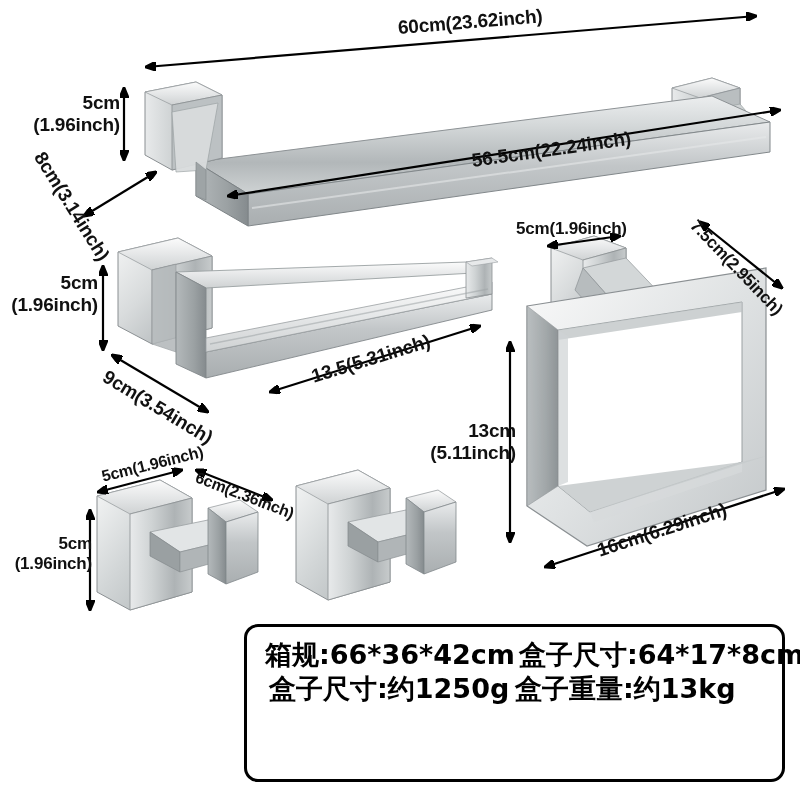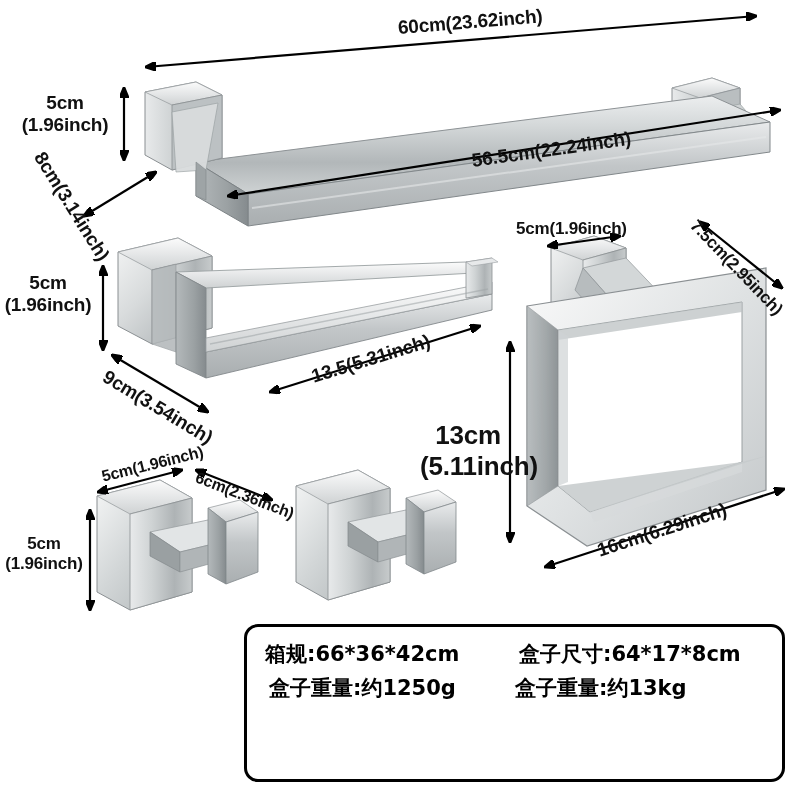--- a/index.html
+++ b/index.html
@@ -18,21 +18,21 @@
   }
   .dim-label {
     position: absolute;
     font-family: "Liberation Sans", "DejaVu Sans", sans-serif;
     font-weight: 700;
     color: #111111;
     white-space: nowrap;
     letter-spacing: -0.2px;
   }
   .dim-label.two-line {
-    text-align: center;
+    text-align: right;
     line-height: 1.18;
     white-space: normal;
   }
   svg.overlay {
     position: absolute;
     left: 0;
     top: 0;
     width: 800px;
     height: 800px;
     pointer-events: none;
@@ -51,21 +51,21 @@
     padding: 10px 14px 8px 18px;
   }
   .info-grid {
     display: grid;
     grid-template-columns: 250px 1fr;
     grid-auto-rows: 34px;
     align-items: center;
   }
   .info-cell {
     font-family: "DejaVu Sans", "Liberation Sans", sans-serif;
-    font-size: 21px;
+    font-size: 27px;
     font-weight: 700;
     color: #000000;
     line-height: 1;
     white-space: nowrap;
   }
   .info-cell.right-col {
     padding-left: 4px;
   }
 </style>
 </head>
@@ -274,41 +274,41 @@
   </div>
 
   <div class="dim-label" style="left:110px; top:366px; font-size:19px; transform:rotate(31deg); transform-origin:left top;">9cm(3.54inch)</div>
 
   <div class="dim-label" style="left:312px; top:366px; font-size:19px; transform:rotate(-17deg); transform-origin:left center;">13.5(5.31inch)</div>
 
   <div class="dim-label" style="left:516px; top:219px; font-size:17px;">5cm(1.96inch)</div>
 
   <div class="dim-label" style="left:700px; top:216px; font-size:17px; transform:rotate(46deg); transform-origin:left top;">7.5cm(2.95inch)</div>
 
-  <div class="dim-label two-line" style="left:420px; top:420px; width:96px; font-size:26px;">
+  <div class="dim-label two-line" style="left:420px; top:420px; width:96px; font-size:19px;">
     <span>13cm</span><br>
     <span>(5.11inch)</span>
   </div>
 
   <div class="dim-label" style="left:598px; top:540px; font-size:19px; transform:rotate(-18deg); transform-origin:left center;">16cm(6.29inch)</div>
 
   <div class="dim-label" style="left:102px; top:468px; font-size:16px; transform:rotate(-14deg); transform-origin:left center;">5cm(1.96inch)</div>
 
   <div class="dim-label" style="left:196px; top:468px; font-size:16px; transform:rotate(21deg); transform-origin:left center;">6cm(2.36inch)</div>
 
   <div class="dim-label two-line" style="left:-4px; top:534px; width:96px; font-size:17px;">
     <span>5cm</span><br>
     <span>(1.96inch)</span>
   </div>
 
   <div class="info-box">
     <div class="info-grid">
       <div class="info-cell">箱规:66*36*42cm</div>
       <div class="info-cell right-col">盒子尺寸:64*17*8cm</div>
 
-      <div class="info-cell right-col">盒子重量:约1250g</div>
+      <div class="info-cell right-col">盒子尺寸:约1250g</div>
 
       <div class="info-cell">盒子重量:约13kg</div>
 
     </div>
   </div>
 
 </div>
 
 </body></html>

